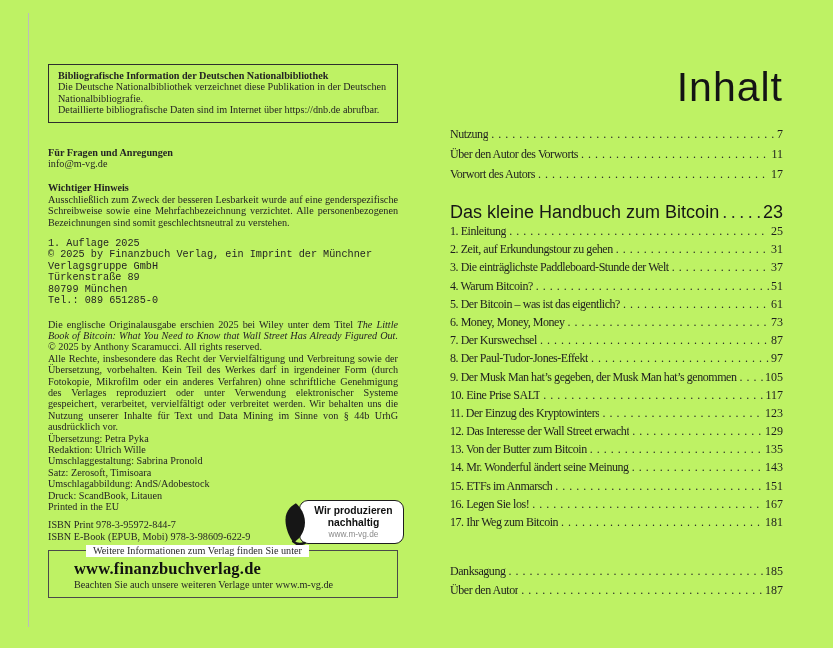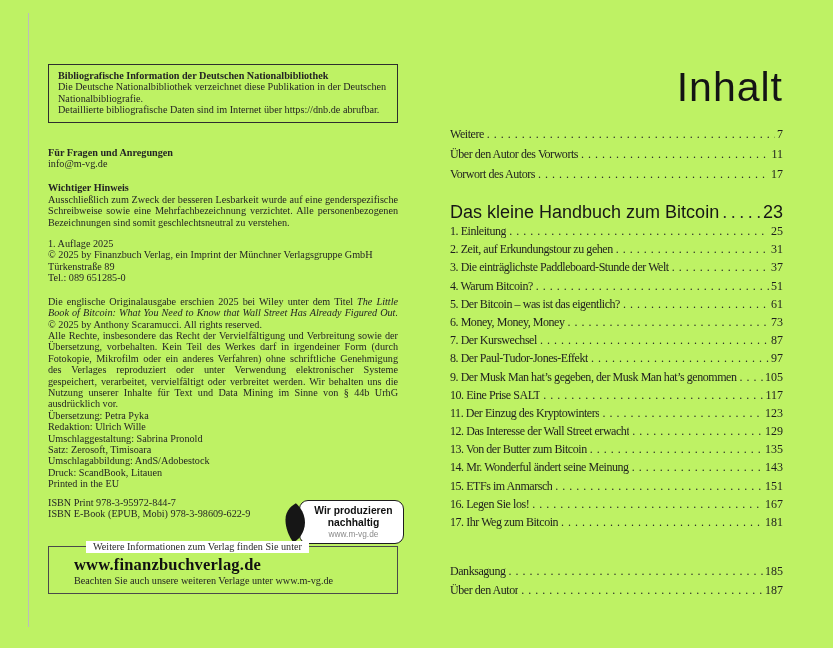--- a/index.html
+++ b/index.html
@@ -9,33 +9,33 @@
 
   
   .page-left{position:absolute;left:48px;top:64px;width:350px;font-size:10.2px;line-height:11.4px;}
   .page-left p{margin:0;}
   .b{font-weight:bold;}
   .em{font-style:italic;}
   .just{text-align:justify;}
   .dnb-box{border:1.4px solid #2e2e2e;padding:5px 9px 6px 9px;margin-bottom:24px;}
   .blk-contact{margin-bottom:13px;}
   .blk-notice{margin-bottom:10px;}
-  .blk-edition{margin-bottom:12px;}
+  .blk-edition{margin-bottom:12px;font-family:Liberation Mono, monospace;}
   .para-original{margin-bottom:9px;}
   .para-rights{margin-bottom:11px;}
   .blk-credits{margin-bottom:7px;}
 
   .eco{position:absolute;top:436px;left:234px;width:122px;}
   .leaf{position:absolute;left:0;top:1px;}
   .eco-box{margin-left:17px;border:1.6px solid #1d1d1d;border-radius:9px;padding:4px 5px 3px 9px;
            text-align:center;font-family:"Liberation Sans",sans-serif;background:#fff;}
   .eco-l{font-weight:bold;font-size:10.3px;line-height:11.5px;color:#111;}
   .eco-url{font-size:8.3px;color:#8a8a8a;margin-top:1px;}
 
-  .pub-box{position:relative;margin-top:27px;border:1.2px solid #4a4a4a;padding:0 10px 7px 25px;}
+  .pub-box{position:relative;margin-top:8px;border:1.2px solid #4a4a4a;padding:0 10px 7px 25px;}
   .pub-legend{position:relative;top:-6px;display:inline-block;background:#fff;padding:0 7px;
               margin-left:12px;font-size:10.2px;color:#2b2b2b;}
   .pub-url{font-size:16.5px;font-weight:bold;line-height:17px;margin-top:-3px;letter-spacing:.2px;color:#111;}
   .pub-note{font-size:10.2px;margin-top:2px;}
 
   
   .page-right{position:absolute;left:450px;top:64px;width:333px;font-size:12px;color:#1e1e1e;}
   .toc-title{font-family:"Liberation Sans",sans-serif;font-weight:normal;font-size:41px;
              text-align:right;margin:0 0 16px 0;letter-spacing:1px;color:#141414;}
   .toc-row{display:flex;align-items:baseline;height:20px;}
@@ -75,20 +75,21 @@
     </div>
 
     <div class="blk-edition">
 
         <p>1. Auflage 2025</p>
 
         <p>© 2025 by Finanzbuch Verlag, ein Imprint der Münchner Verlagsgruppe GmbH</p>
 
         <p>Türkenstraße 89</p>
 
+        <p>80799 München</p>
 
         <p>Tel.: 089 651285-0</p>
 
     </div>
 
     <p class="just para-original"><span>Die englische Originalausgabe erschien 2025 bei Wiley unter dem Titel </span><span class="em">The Little Book of Bitcoin: What You Need to Know that Wall Street Has Already Figured Out.</span><span> © 2025 by Anthony Scaramucci. All rights reserved.</span></p>
 
     <p class="just para-rights">Alle Rechte, insbesondere das Recht der Vervielfältigung und Verbreitung sowie der Übersetzung, vorbehalten. Kein Teil des Werkes darf in irgendeiner Form (durch Fotokopie, Mikrofilm oder ein anderes Verfahren) ohne schriftliche Genehmigung des Verlages reproduziert oder unter Verwendung elektronischer Systeme gespeichert, verarbeitet, vervielfältigt oder verbreitet werden. Wir behalten uns die Nutzung unserer Inhalte für Text und Data Mining im Sinne von § 44b UrhG ausdrücklich vor.</p>
 
     <div class="blk-credits">
@@ -137,21 +138,21 @@
       <div class="pub-note">Beachten Sie auch unsere weiteren Verlage unter www.m-vg.de</div>
     </div>
   </section>
 
   <section class="page-right">
     <h1 class="toc-title">Inhalt</h1>
 
     <div class="grp-front">
 
         <div class="toc-row">
-          <span class="toc-label">Weitere</span>
+          <span class="toc-label">Nutzung</span>
           <span class="dots">................................................................................</span>
           <span class="toc-page">7</span>
         </div>
 
         <div class="toc-row">
           <span class="toc-label">Über den Autor des Vorworts</span>
           <span class="dots">................................................................................</span>
           <span class="toc-page">11</span>
         </div>
 

